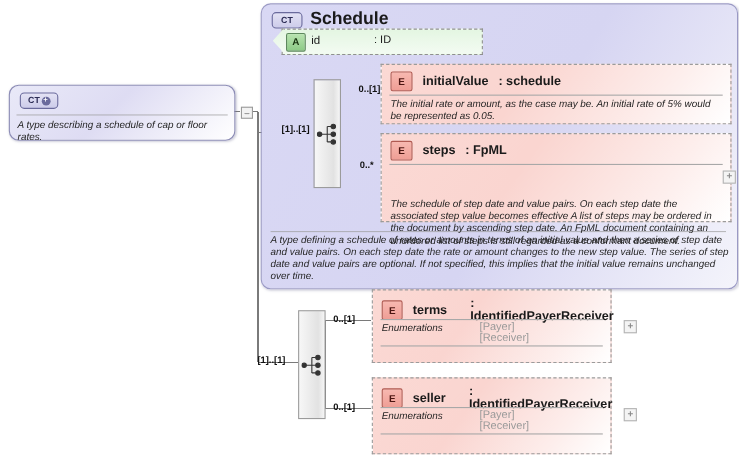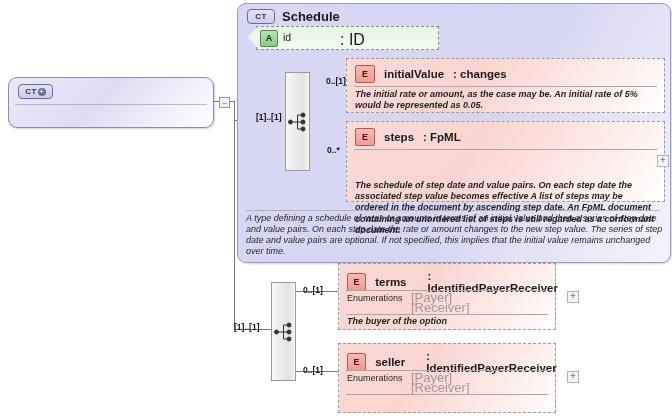--- a/index.html
+++ b/index.html
@@ -2,21 +2,21 @@
 <html><head>
 <meta charset="utf-8">
 <style>
   html,body{margin:0;padding:0;background:#ffffff;}
   body{width:672px;height:419px;position:relative;overflow:hidden;
        font-family:"Liberation Sans","DejaVu Sans",sans-serif;}
   #stage{position:absolute;left:0;top:0;width:672px;height:419px;}
 
   
   .abs{position:absolute;}
-  .lbl-card{font-size:13px;font-weight:bold;color:#1a1a1a;white-space:nowrap;}
+  .lbl-card{font-size:16px;font-weight:bold;color:#1a1a1a;white-space:nowrap;}
   .desc{font-size:9px;font-style:italic;color:#262626;line-height:11px;}
   .card-hr{height:1px;background:#9b9b9b;opacity:.65;}
 
   
   #wires{position:absolute;left:0;top:0;width:672px;height:419px;}
 
   
   .root-box{
     left:8px;top:77px;width:204px;height:49px;
     background:linear-gradient(135deg,#e9e9f8 0%,#dedcf3 45%,#ffffff 100%);
@@ -69,21 +69,21 @@
     border:none;
   }
   .attr-point::after{content:"";position:absolute;inset:0;}
   .badge-a{
     position:absolute;left:3px;top:3px;width:16px;height:15px;
     border:1px solid #5d885d;border-radius:2px;
     background:linear-gradient(180deg,#b8e3b0,#8dcb86);
     font-size:9px;font-weight:bold;color:#17330f;text-align:center;line-height:15px;
   }
   .attr-name{position:absolute;left:26px;top:4px;font-size:10.5px;color:#1a1a1a;}
-  .attr-type{position:absolute;left:83px;top:4px;font-size:16px;color:#1a1a1a;text-align:right;}
+  .attr-type{position:absolute;left:83px;top:4px;font-size:10px;color:#1a1a1a;text-align:right;}
 
   
   .seq{
     background:linear-gradient(90deg,#f7f7f7 0%,#ececec 40%,#e2e2e2 75%,#f6f6f6 100%);
     border:1px solid #9b9b9b;
   }
   .seq svg{position:absolute;left:50%;top:50%;transform:translate(-50%,-50%);}
 
   
   .el-box{
@@ -92,25 +92,25 @@
   }
   .el-head{position:absolute;left:8px;top:6px;display:flex;align-items:center;gap:9px;}
   .badge-e{
     width:18px;height:16px;border:1px solid #b05a52;border-radius:2px;
     background:linear-gradient(180deg,#f7b8b0,#ef9e95);
     font-size:9px;font-weight:bold;color:#4b1511;text-align:center;line-height:16px;
   }
   .el-name{font-size:11.5px;font-weight:bold;color:#1a1a1a;}
   .el-type{font-size:11.5px;font-weight:bold;color:#1a1a1a;}
   .el-hr{position:absolute;height:1px;background:#a8a8a8;}
-  .el-desc{position:absolute;font-size:9px;font-style:italic;color:#1f1f1f;line-height:11.2px;font-weight:bold;}
-
-  
-  .enum-label{position:absolute;font-size:9px;color:#1f1f1f;}
-  .enum-vals{position:absolute;font-size:13px;color:#9a9a9a;line-height:10px;}
+  .el-desc{position:absolute;font-size:9px;font-style:italic;color:#1f1f1f;line-height:11.2px;}
+
+  
+  .enum-label{position:absolute;font-size:9px;font-style:italic;color:#1f1f1f;}
+  .enum-vals{position:absolute;font-size:10px;color:#9a9a9a;line-height:10px;margin-left:25px;}
 
   
   .exp{
     width:10px;height:10px;border:1px solid #b3b3b3;background:#f4f4f4;
     color:#8a8a8a;font-size:9px;line-height:8px;text-align:center;font-weight:bold;
   }
 
   
   .occ{font-size:8.5px;font-weight:bold;color:#111;white-space:nowrap;}
 </style>
@@ -152,20 +152,21 @@
   </svg>
 
   <div class="abs root-box">
     <div class="root-title">
       <span class="badge-ct plus">
         <span>CT</span>
           <span class="ct-plus">+</span>
       </span>
     </div>
     <div class="card-hr root-hr"></div>
+    <div class="desc root-desc">A type describing a schedule of cap or floor rates.</div>
   </div>
 
   <div class="abs handle" style="left:219px;top:97px;">–</div>
 
   <div class="abs ct-container">
     <div class="ct-head">
       <span class="badge-ct">CT</span>
       <span class="lbl-card">Schedule</span>
     </div>
 
@@ -194,21 +195,21 @@
         <circle cx="15" cy="18" r="2"></circle>
       </g>
     </svg>
   </div>
   <div class="abs occ" style="left:256px;top:112px;">[1]..[1]</div>
 
   <div class="abs el-box" style="left:346px;top:58px;width:317px;height:53px;">
     <div class="el-head">
       <span class="badge-e">E</span>
       <span class="el-name">initialValue</span>
-      <span class="el-type">: changes</span>
+      <span class="el-type">: schedule</span>
     </div>
     <div class="el-hr" style="left:7px;top:27px;width:303px;"></div>
     <div class="el-desc" style="left:8px;top:30px;width:302px;">The initial rate or amount, as the case may be. An initial rate of 5% would be represented as 0.05.</div>
   </div>
   <div class="abs occ" style="left:326px;top:76px;">0..[1]</div>
 
   <div class="abs el-box" style="left:346px;top:121px;width:317px;height:79px;">
     <div class="el-head">
       <span class="badge-e">E</span>
       <span class="el-name">steps</span>
@@ -243,21 +244,20 @@
       <span class="el-name">terms</span>
       <span class="el-type" style="margin-left:12px;">: IdentifiedPayerReceiver</span>
     </div>
     <div class="el-hr" style="left:7px;top:26px;width:202px;"></div>
     <div class="enum-label" style="left:8px;top:29px;">Enumerations</div>
     <div class="enum-vals" style="left:72px;top:29px;">
       <div>[Payer]</div>
       <div>[Receiver]</div>
     </div>
     <div class="el-hr" style="left:7px;top:50px;width:202px;"></div>
-    <div class="el-desc" style="left:8px;top:52px;width:200px;">The buyer of the option</div>
   </div>
   <div class="abs occ" style="left:303px;top:285px;">0..[1]</div>
   <div class="abs exp" style="left:567px;top:291px;">+</div>
 
   <div class="abs el-box" style="left:338px;top:343px;width:216px;height:68px;">
     <div class="el-head">
       <span class="badge-e">E</span>
       <span class="el-name">seller</span>
       <span class="el-type" style="margin-left:12px;">: IdentifiedPayerReceiver</span>
     </div>

